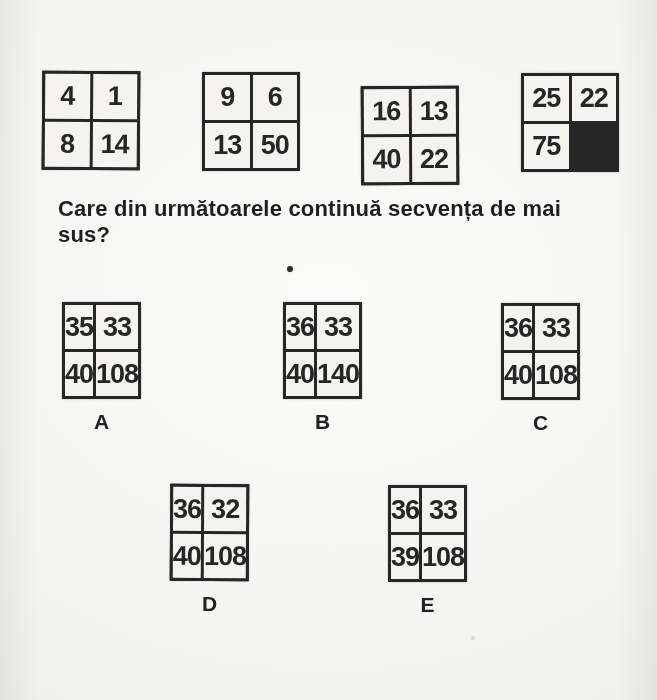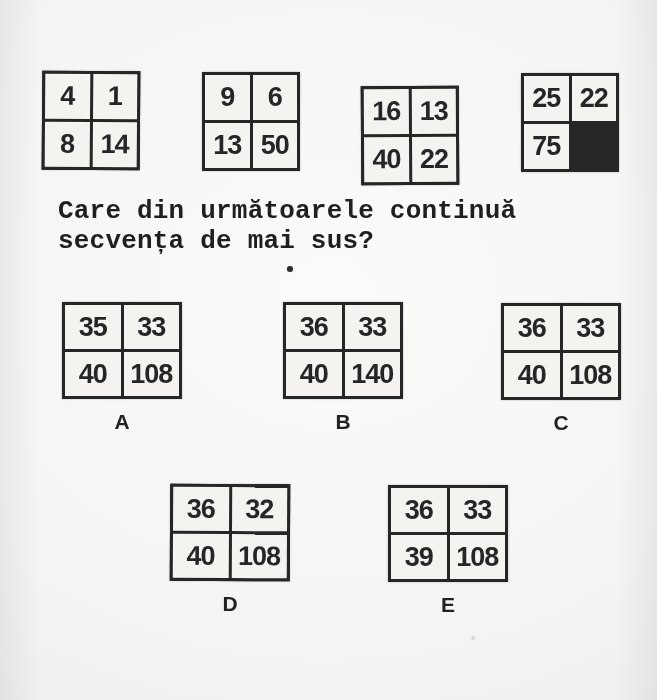--- a/index.html
+++ b/index.html
@@ -47,23 +47,23 @@
   .seq{width:98px;height:99px;top:71px;}
   #seq-grid-1{left:42px;transform:rotate(0.4deg);}
   #seq-grid-2{left:202px;top:72px;}
   #seq-grid-3{left:361px;top:74px;transform:rotate(-0.3deg);margin-top:12px;}
   #seq-grid-4{left:521px;top:73px;}
   
   .question{
     position:absolute;
     left:58px;top:196px;
     width:560px;
-    font-family:Liberation Mono, monospace;
+    font-family:Liberation Sans, sans-serif;
     font-weight:bold;
-    font-size:26px;
+    font-size:22px;
     letter-spacing:0.2px;
     color:#1f1f1f;
   }
   
   .stray-dot{
     position:absolute;
     left:287px;top:266px;
     width:6px;height:6px;
     border-radius:50%;
     background:#2e2e2e;
@@ -76,21 +76,21 @@
     border-radius:50%;
     background:#d8d8d5;
   }
   
   .option{
     position:absolute;
     display:flex;
     flex-direction:column;
     align-items:center;
   }
-  .option .sq{position:relative;width:120px;height:97px;}
+  .option .sq{position:relative;width:79px;height:97px;}
   .option .label{
     margin-top:11px;
     font-weight:bold;
     font-size:21px;
     color:#222;
   }
   #option-a{left:62px;top:302px;}
   #option-b{left:283px;top:302px;}
   #option-c{left:501px;top:303px;}
   #option-d{left:170px;top:484px;}

